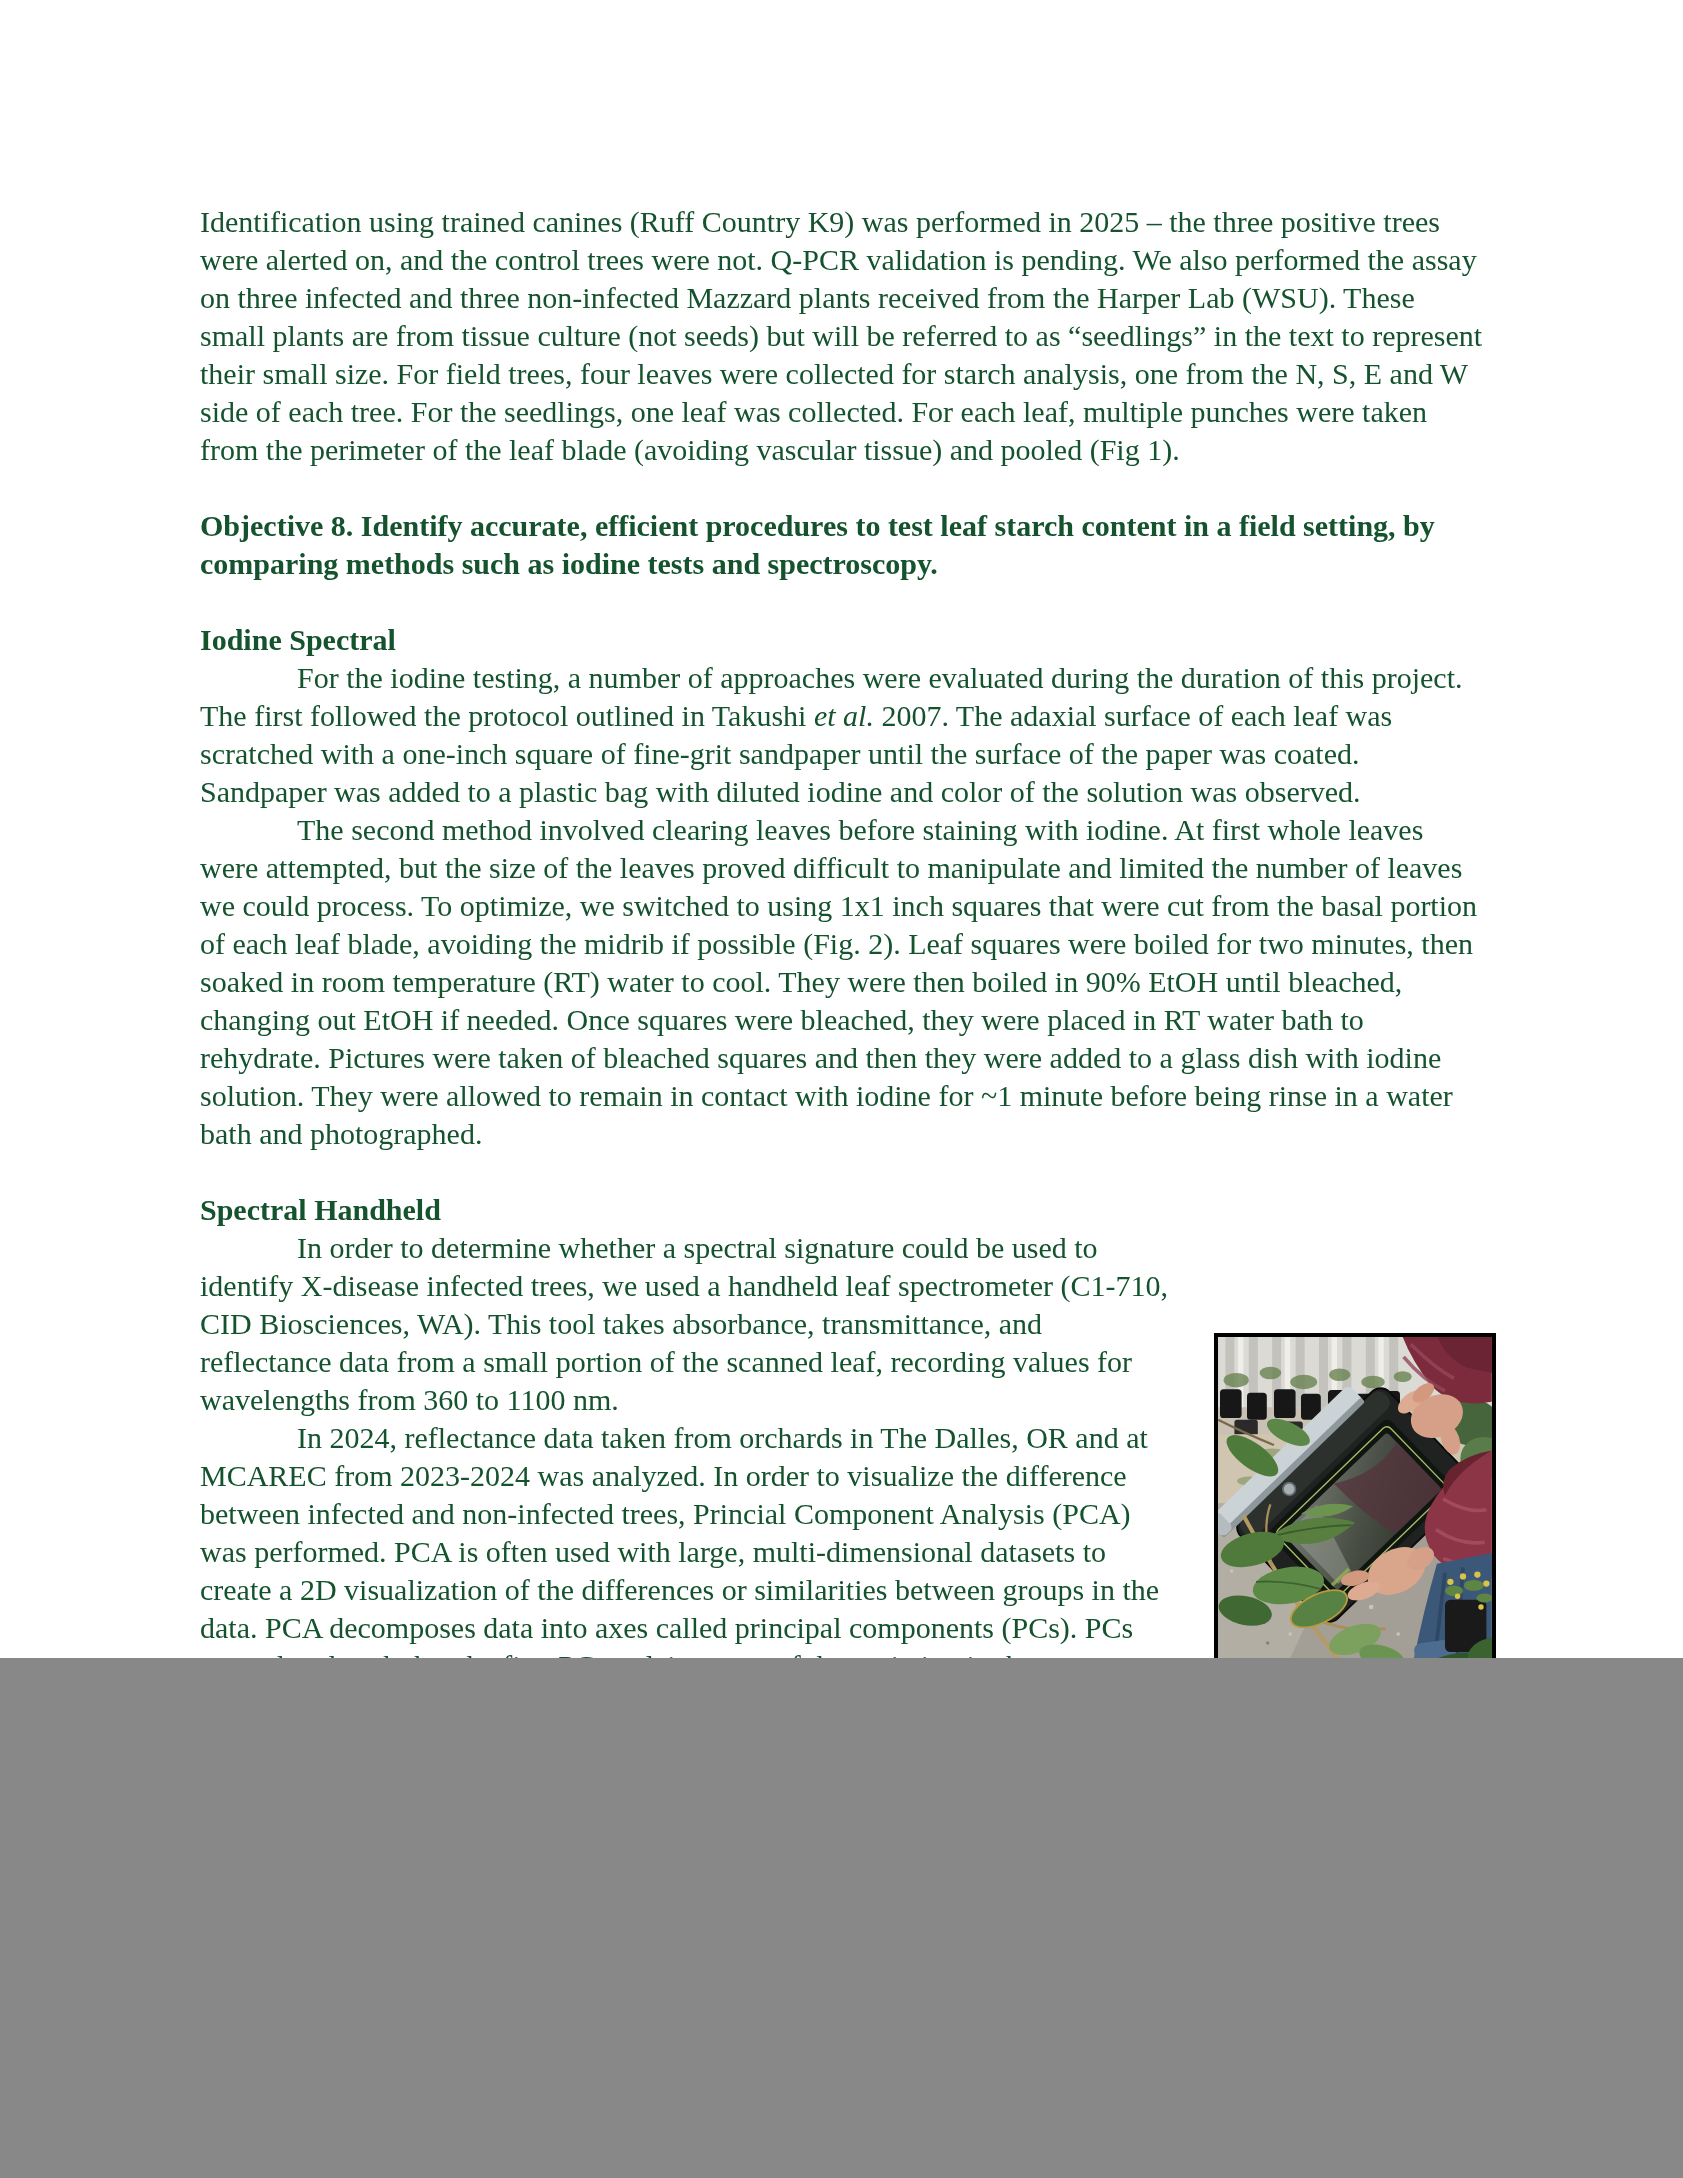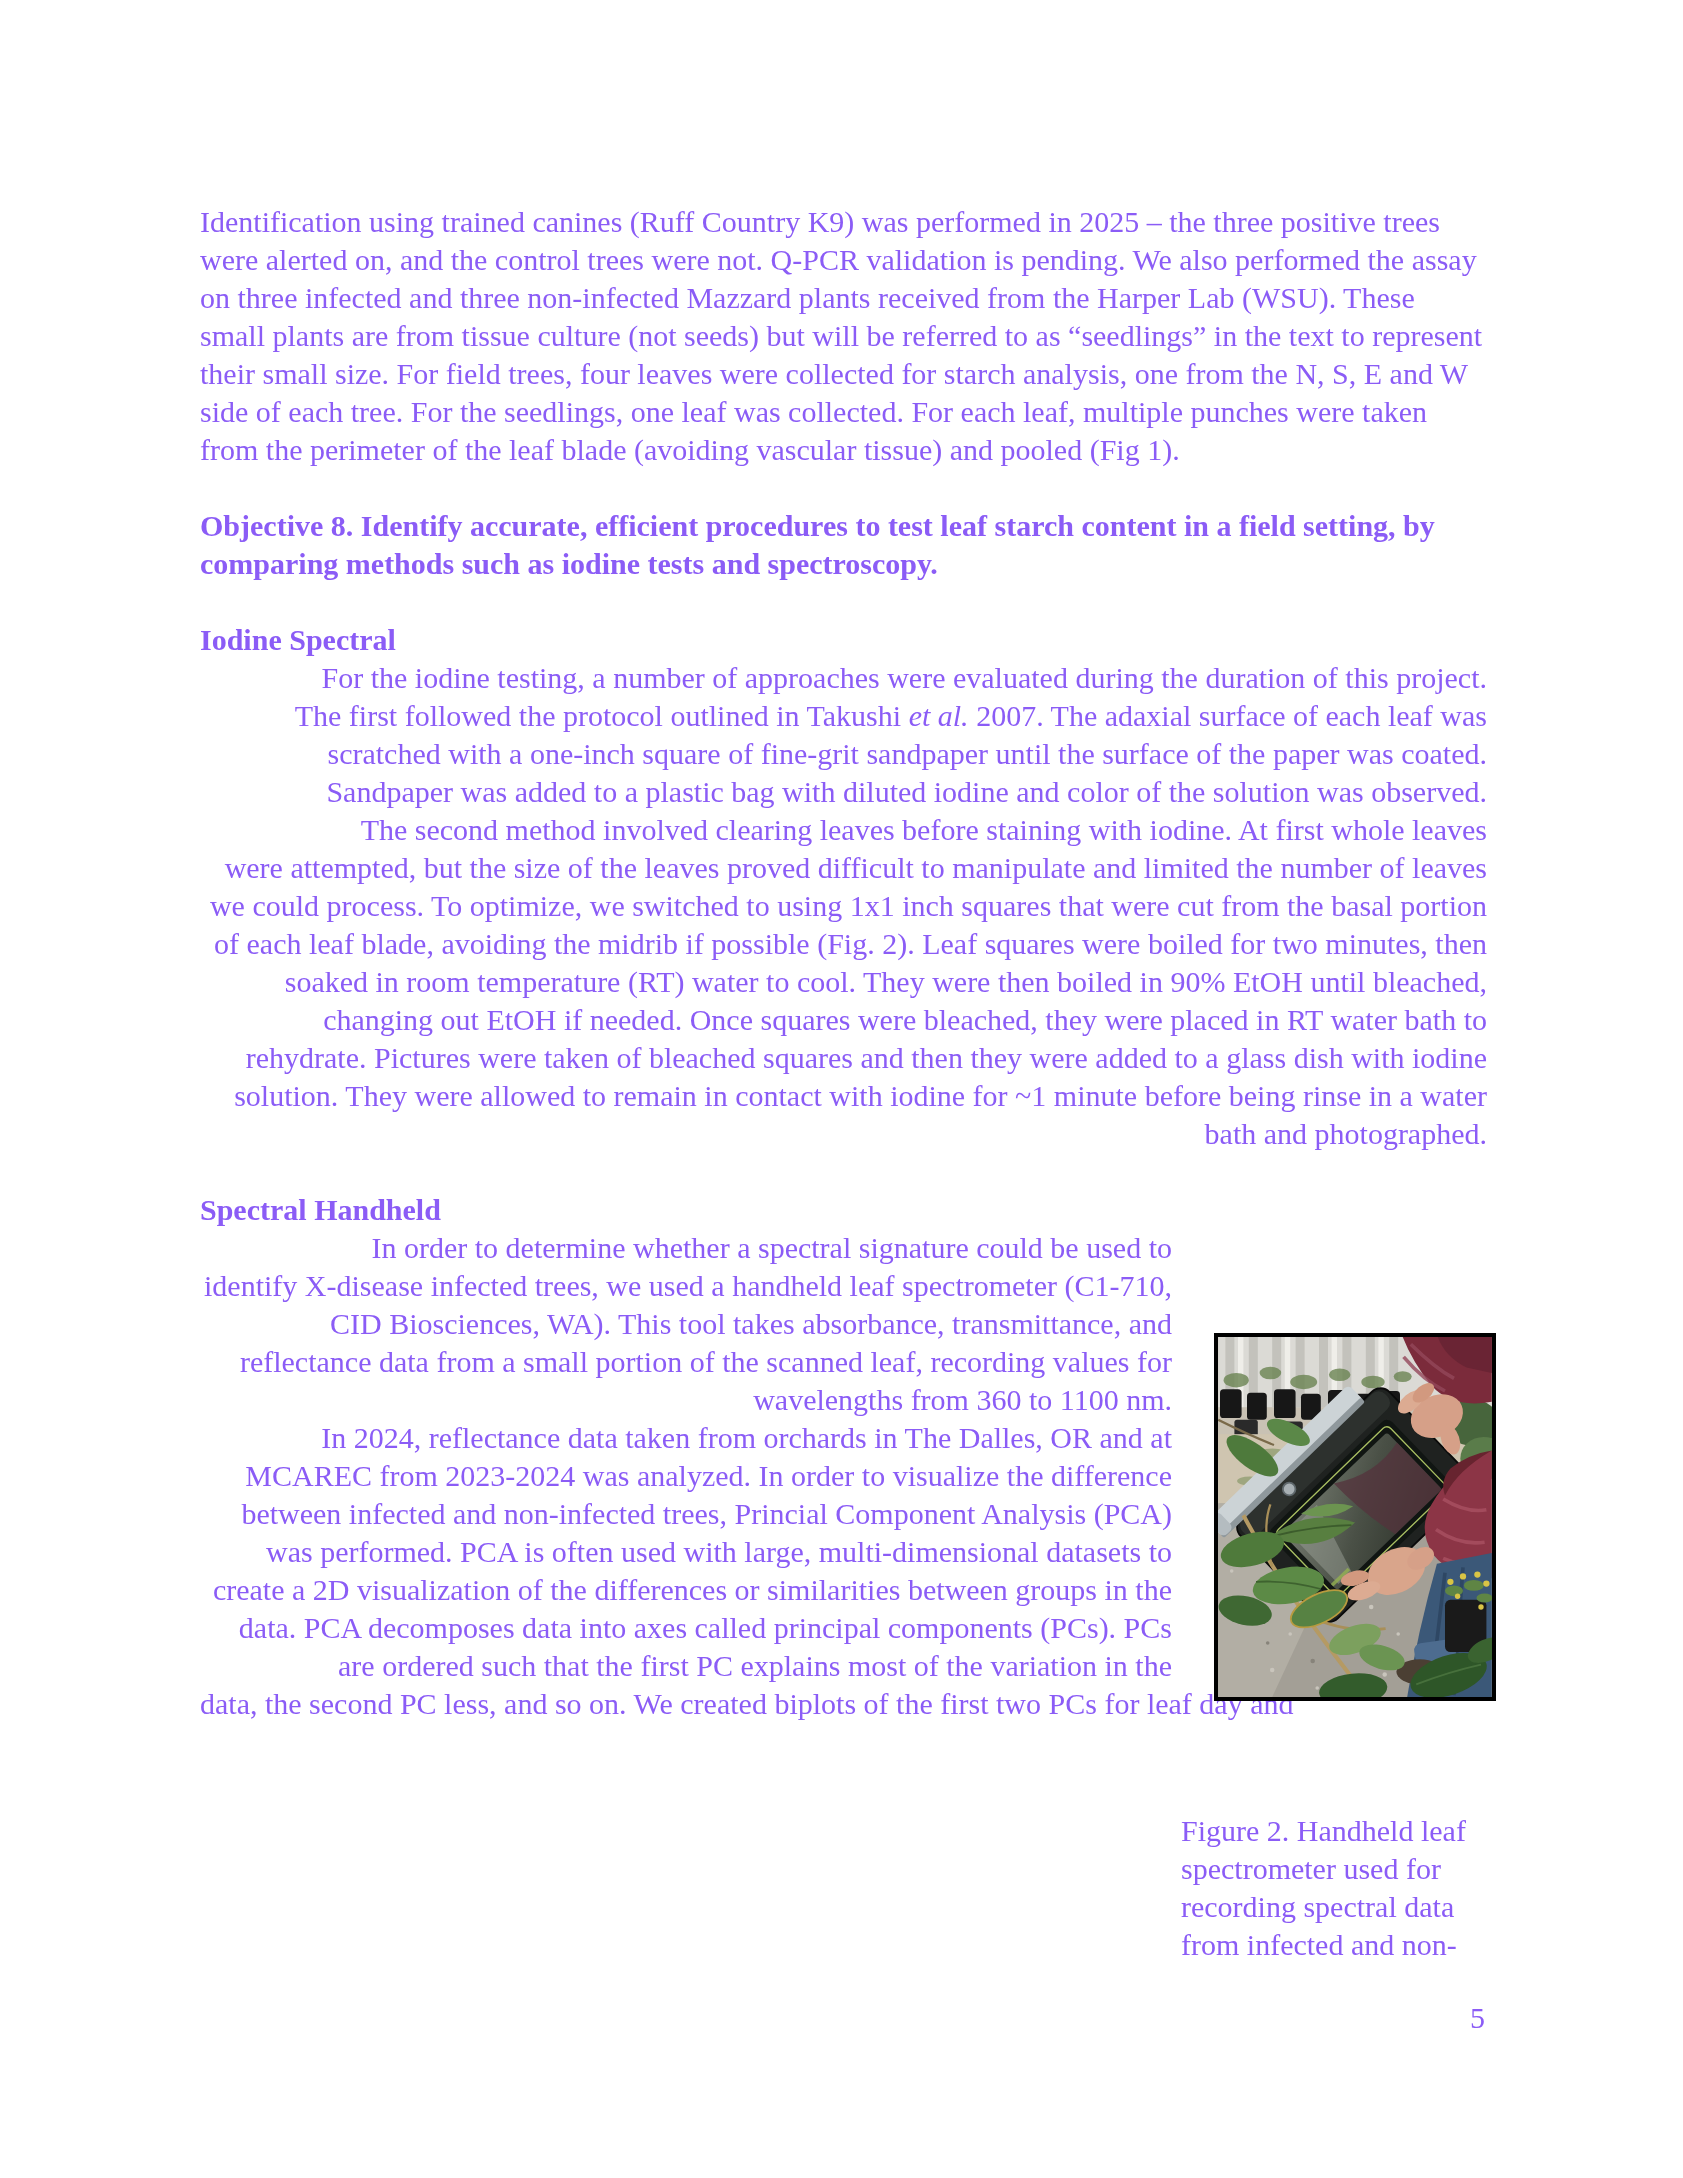--- a/index.html
+++ b/index.html
@@ -1,36 +1,36 @@
 <!DOCTYPE html>
 <html style="font-size:14.4px"><head>
 <meta charset="utf-8">
 <style>
   html,body{margin:0;padding:0;background:#888;}
   .page{
     position:relative;
-    width:1683px;height:2178px;
+    width:1683px;height:1658px;
     background:#ffffff;
     overflow:hidden;
     font-family:"Liberation Serif","DejaVu Serif",serif;
-    color:#8b5cf6;
+    color:#14532d;
   }
   .content{
     position:absolute;
     left:200px;top:203px;
     width:1287px;
   }
   .p{
     font-size:30px;
     line-height:38px;
     margin:0;
     text-align:left;
     word-spacing:normal;
   }
-  .indent{text-indent:97px;text-align:right;}
+  .indent{text-indent:97px;}
   .narrow{width:972px;}
   .bold{font-weight:bold;}
   .blank{height:38px;}
   .italic{font-style:italic;}
   .figure-photo{
     position:absolute;
     left:1214px;top:1333px;
     width:274px;height:360px;
     border:4.5px solid #000;
     background:#c9c2b4;

